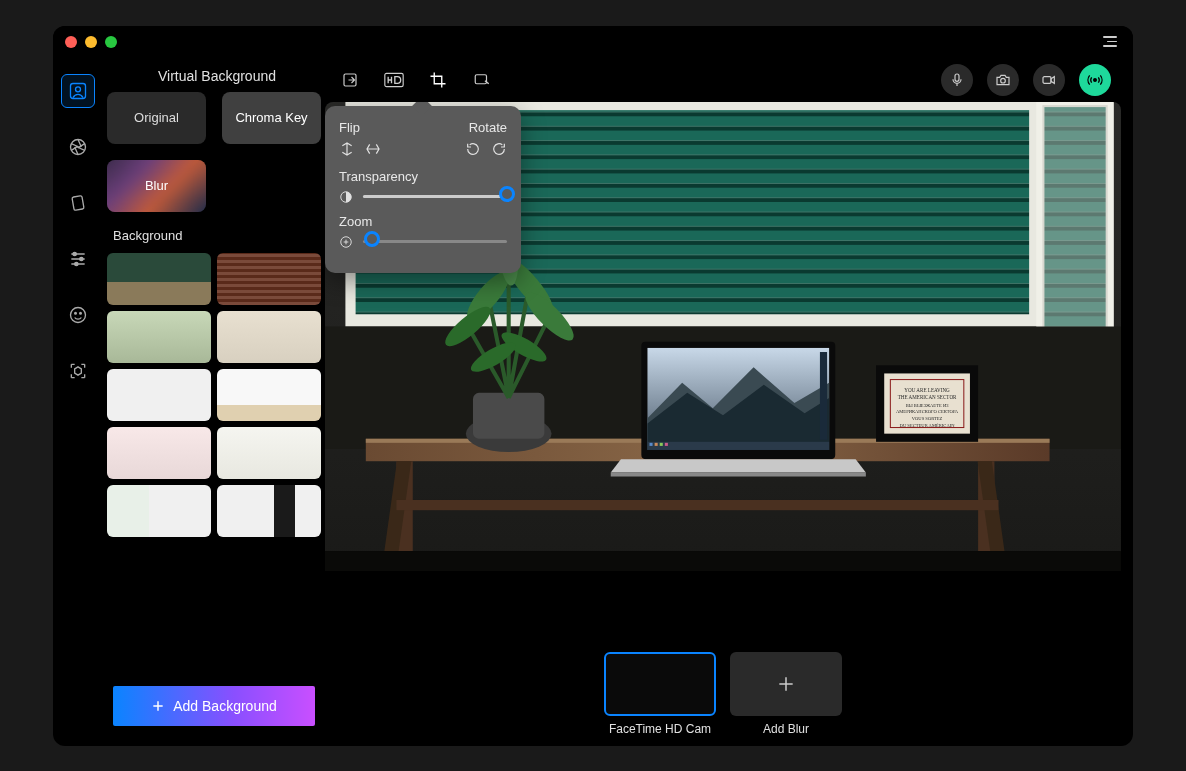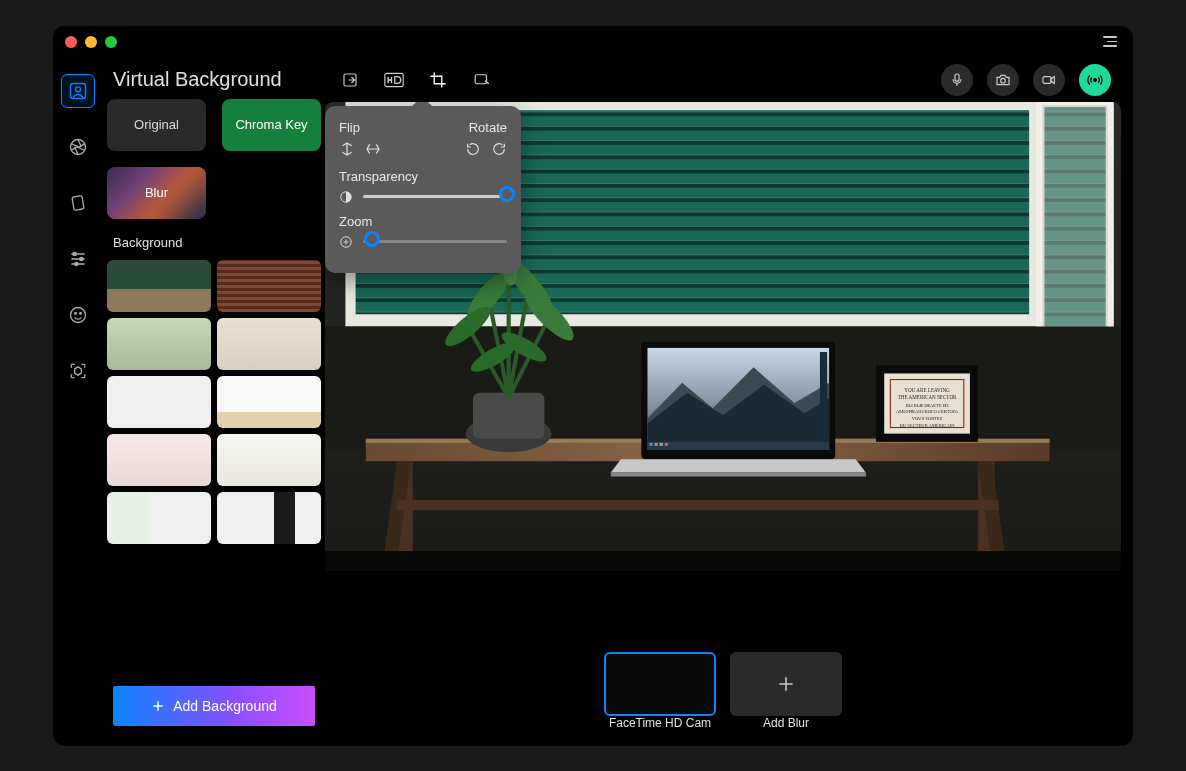--- a/index.html
+++ b/index.html
@@ -95,43 +95,44 @@
 }
 
 
 .side-panel {
   width: 222px;
   padding: 10px 4px 0 4px;
   display: flex;
   flex-direction: column;
 }
 .panel-title {
-  font-size: 20px;
+  font-size: 14px;
   margin-bottom: 8px;
   padding-left: 6px;
+  text-align: center;
 }
 .mode-grid {
   display: grid;
   grid-template-columns: 1fr 1fr;
   gap: 16px;
   margin-bottom: 12px;
 }
 .mode-tile {
   height: 52px;
   border-radius: 8px;
   display: flex;
   align-items: center;
   justify-content: center;
   font-size: 13px;
   cursor: pointer;
   position: relative;
   overflow: hidden;
 }
 .mode-original { background: #2a2a2a; color: #ddd; }
-.mode-chroma { background: #15803d; color: #fff; }
+.mode-chroma { background: #404040; color: #fff; }
 .mode-blur {
   background: linear-gradient(135deg, #3b2b4a 0%, #6b3f7a 30%, #c05a3a 60%, #1a2a4a 100%);
   filter: blur(0px);
   color: #fff;
 }
 .mode-blur::before {
   content: '';
   position: absolute;
   inset: 0;
   background: linear-gradient(135deg, #3b2b4a 0%, #6b3f7a 30%, #c05a3a 60%, #1a2a4a 100%);
@@ -312,20 +313,21 @@
   display: flex;
   align-items: flex-start;
   justify-content: center;
   gap: 14px;
   padding-top: 16px;
 }
 .scene-item {
   display: flex;
   flex-direction: column;
   align-items: center;
+  gap: 6px;
 }
 .scene-thumb {
   width: 112px;
   height: 64px;
   border-radius: 6px;
   background: #0a0a0a;
   cursor: pointer;
 }
 .scene-thumb.selected {
   border: 2px solid #0a84ff;

